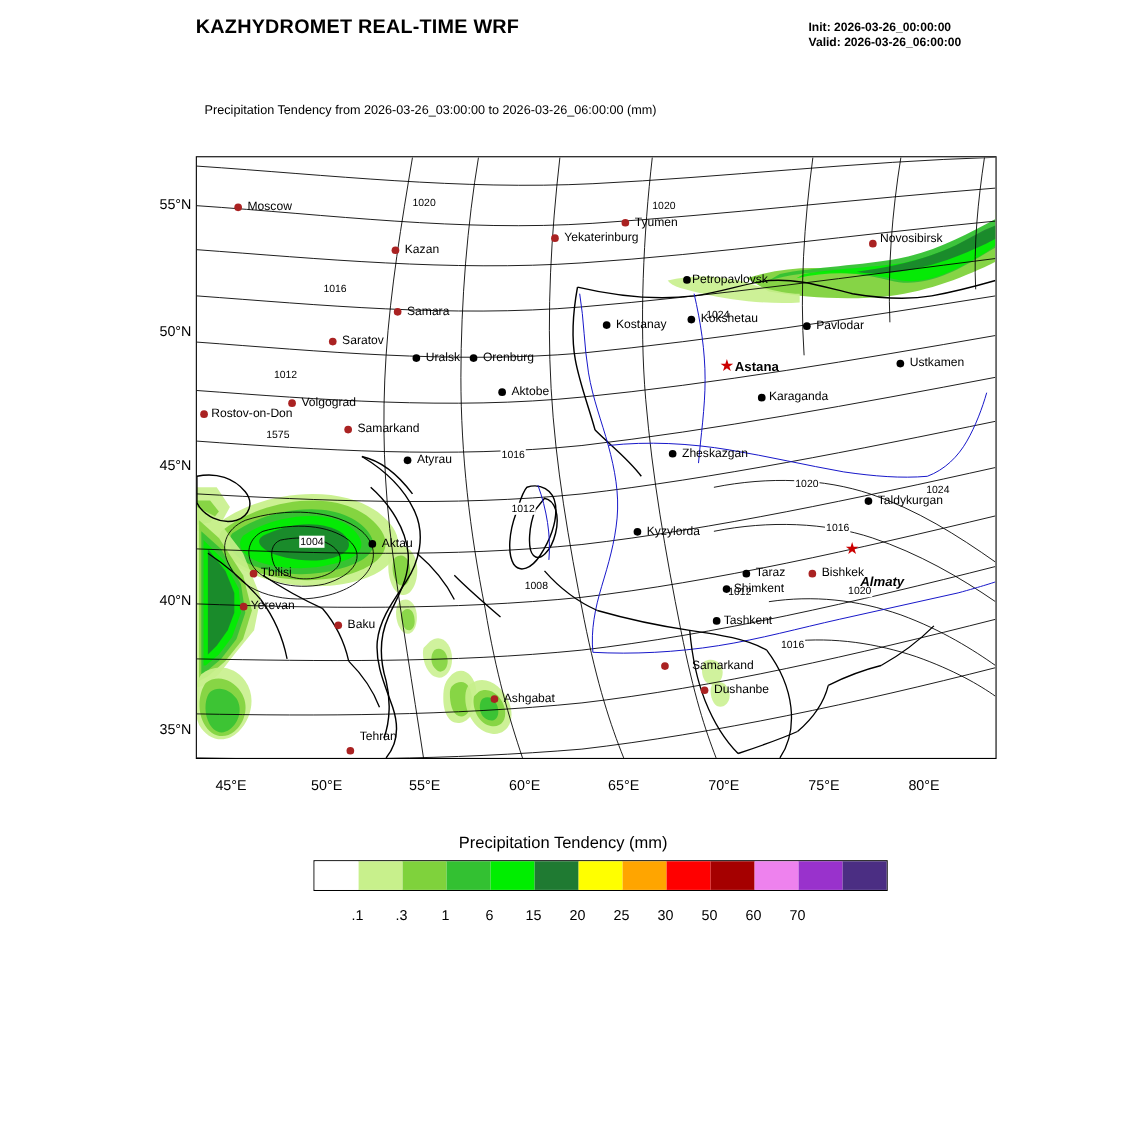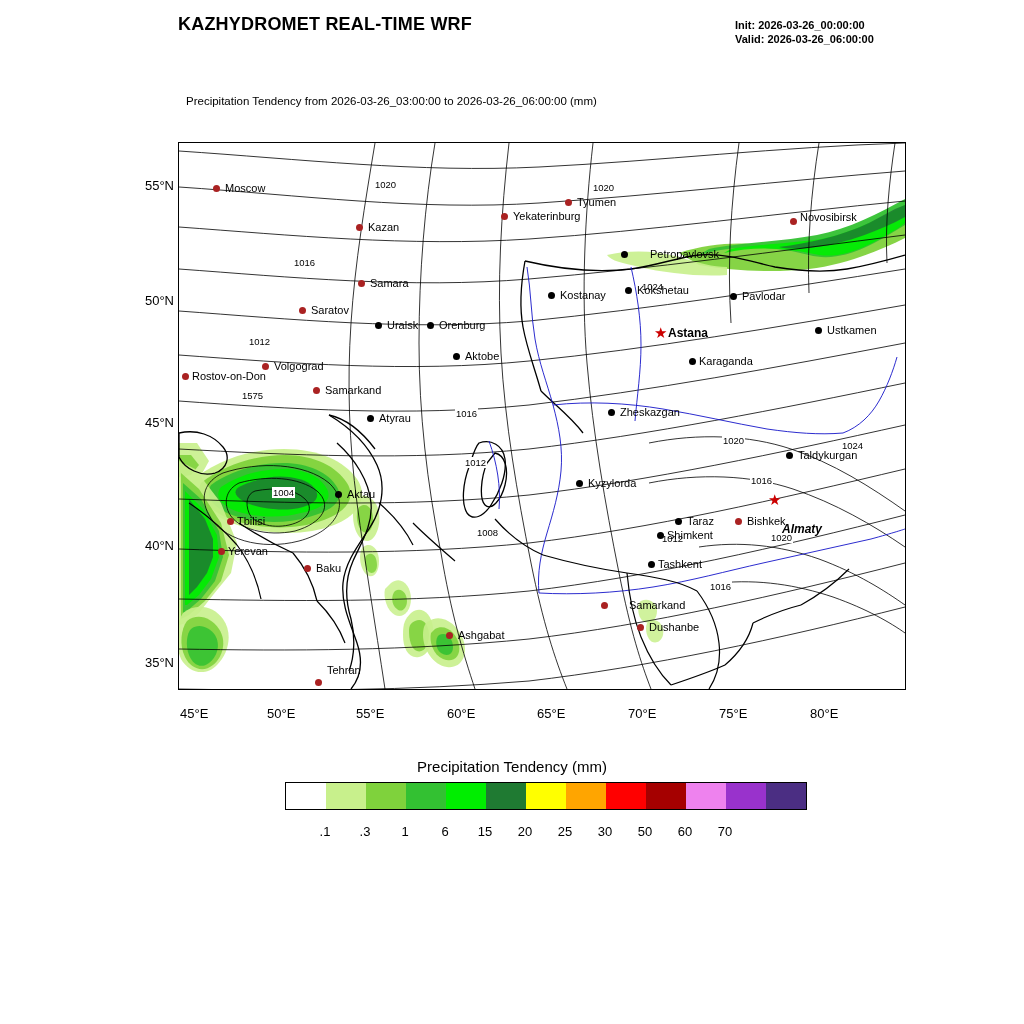--- a/index.html
+++ b/index.html
@@ -41,21 +41,21 @@
     background:#fff;
   }
   #map-inner{position:absolute;left:0;top:0;width:726px;height:546px;}
   #map-inner svg{position:absolute;left:0;top:0;}
 
   
   .lat-label{
     font-size:13px;text-align:right;width:70px;
   }
   .lon-label{
-    font-size:13px;width:60px;
+    font-size:13px;text-align:center;width:60px;
   }
 
   
   .city-name{
     font-size:11px;white-space:nowrap;
   }
   .dot{
     width:7px;height:7px;border-radius:50%;
   }
   .dot.red{background:#aa2222;}
@@ -285,21 +285,21 @@
 <div class="abs dot red" style="left:501px;top:213px;"></div>
 <div class="abs city-name" style="left:513px;top:210px;">Yekaterinburg</div>
 
 <div class="abs dot red" style="left:790px;top:218px;"></div>
 <div class="abs city-name" style="left:800px;top:211px;">Novosibirsk</div>
 
 <div class="abs dot red" style="left:356px;top:224px;"></div>
 <div class="abs city-name" style="left:368px;top:221px;">Kazan</div>
 
 <div class="abs dot black" style="left:621px;top:251px;"></div>
-<div class="abs city-name" style="left:650px;top:248px;text-align:center;">Petropavlovsk</div>
+<div class="abs city-name" style="left:629px;top:248px;text-align:center;">Petropavlovsk</div>
 
 <div class="abs dot red" style="left:358px;top:280px;"></div>
 <div class="abs city-name" style="left:370px;top:277px;">Samara</div>
 
 <div class="abs dot black" style="left:548px;top:292px;"></div>
 <div class="abs city-name" style="left:560px;top:289px;">Kostanay</div>
 
 <div class="abs dot black" style="left:625px;top:287px;"></div>
 <div class="abs city-name" style="left:637px;top:284px;">Kokshetau</div>
 

